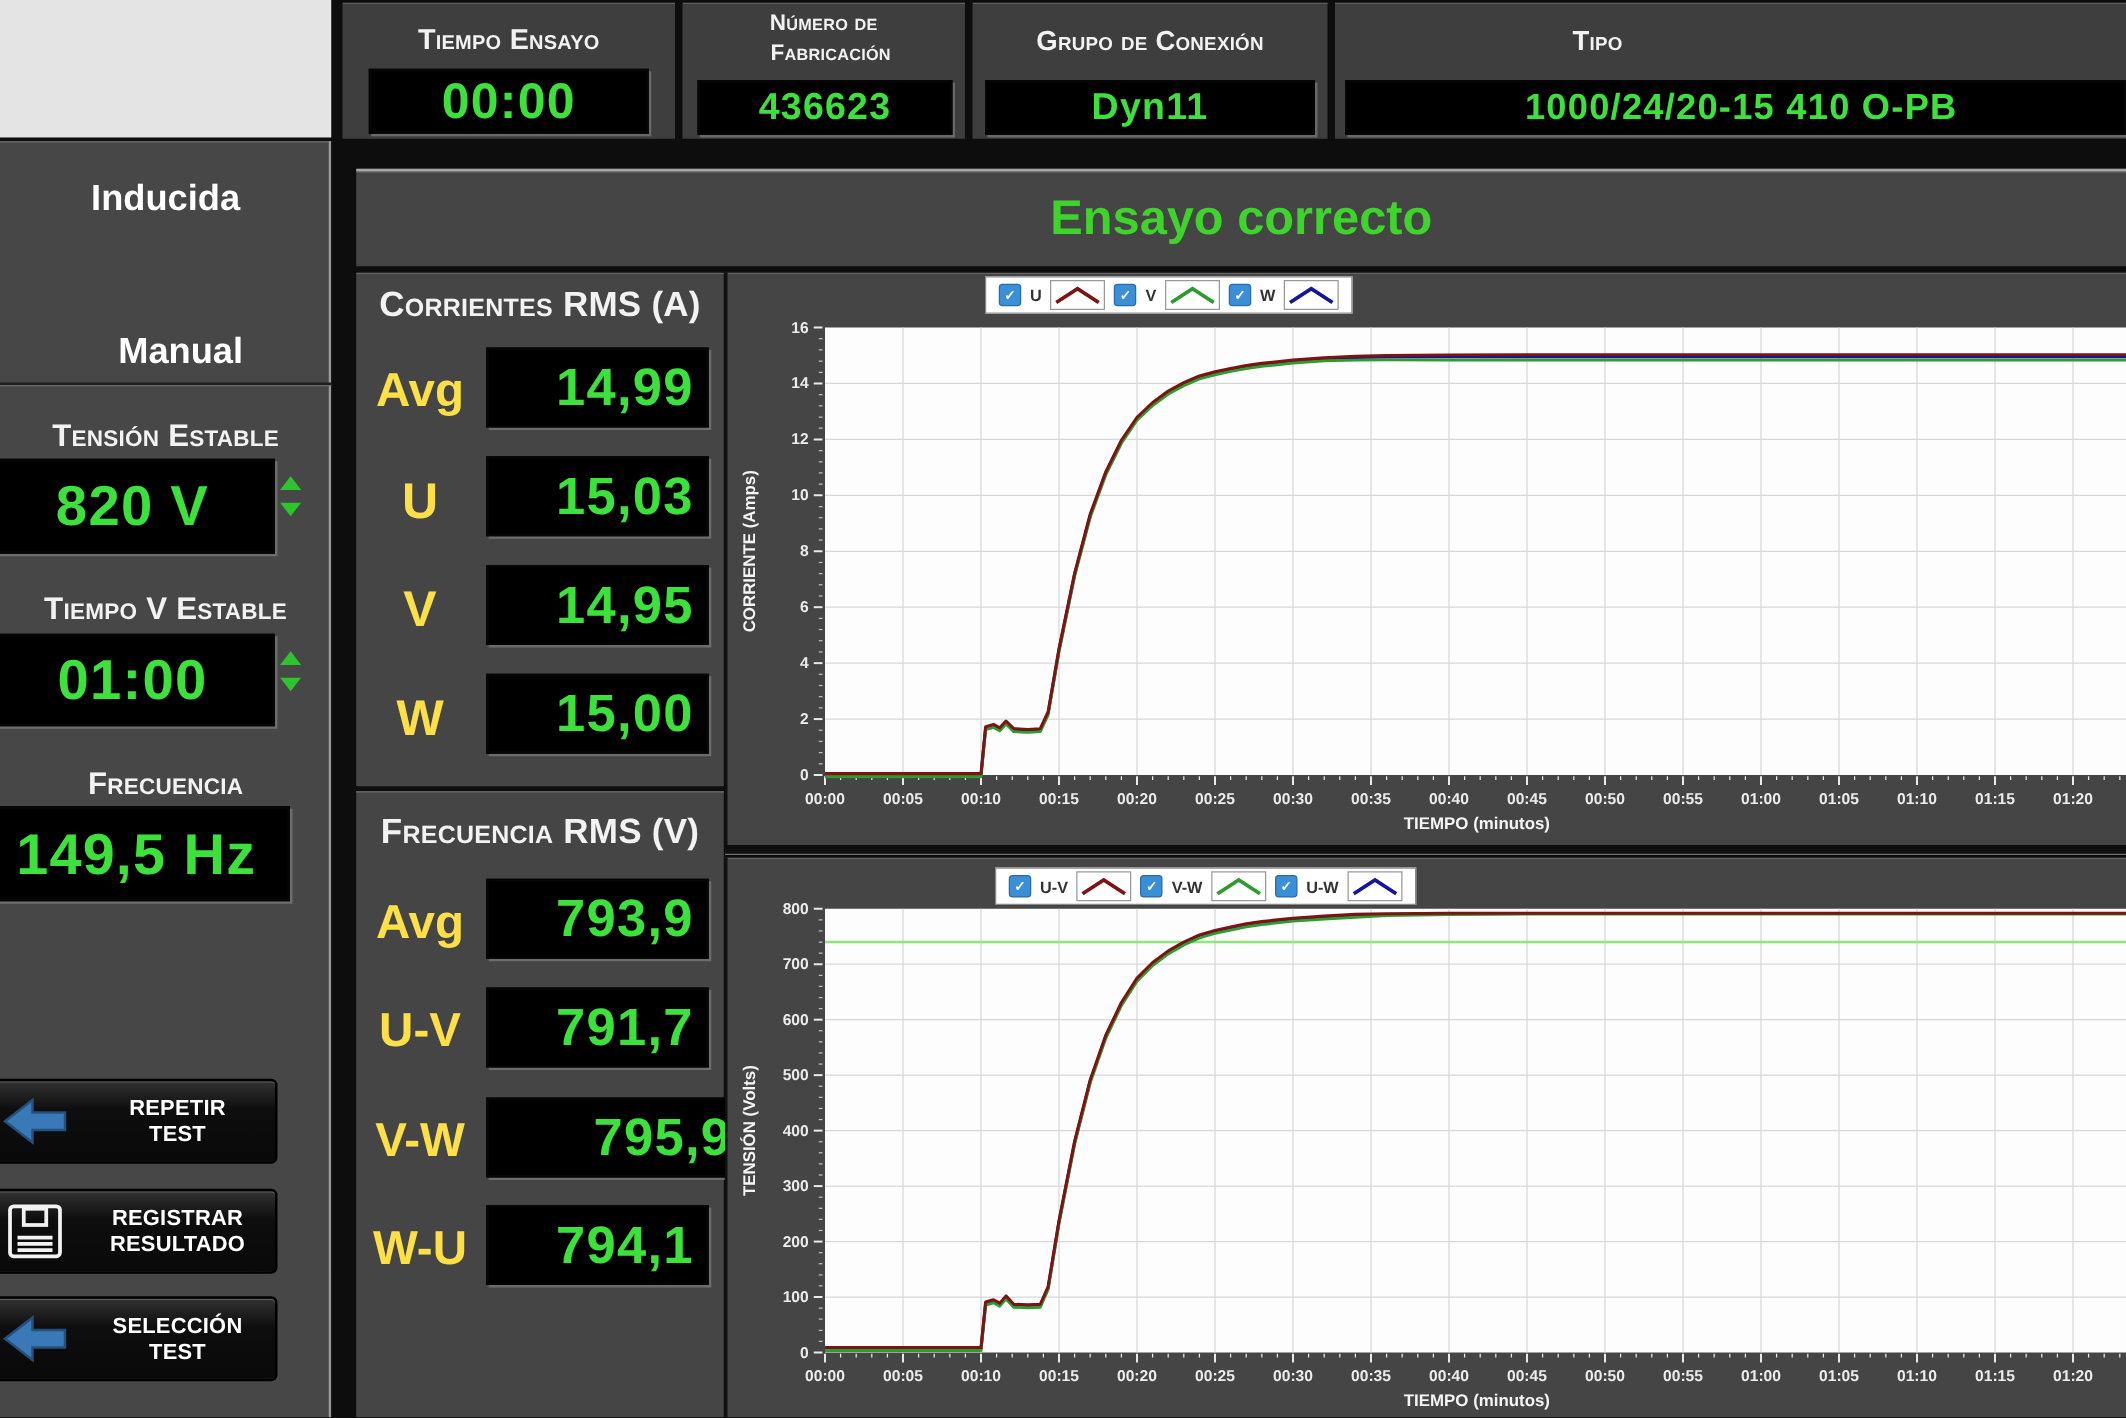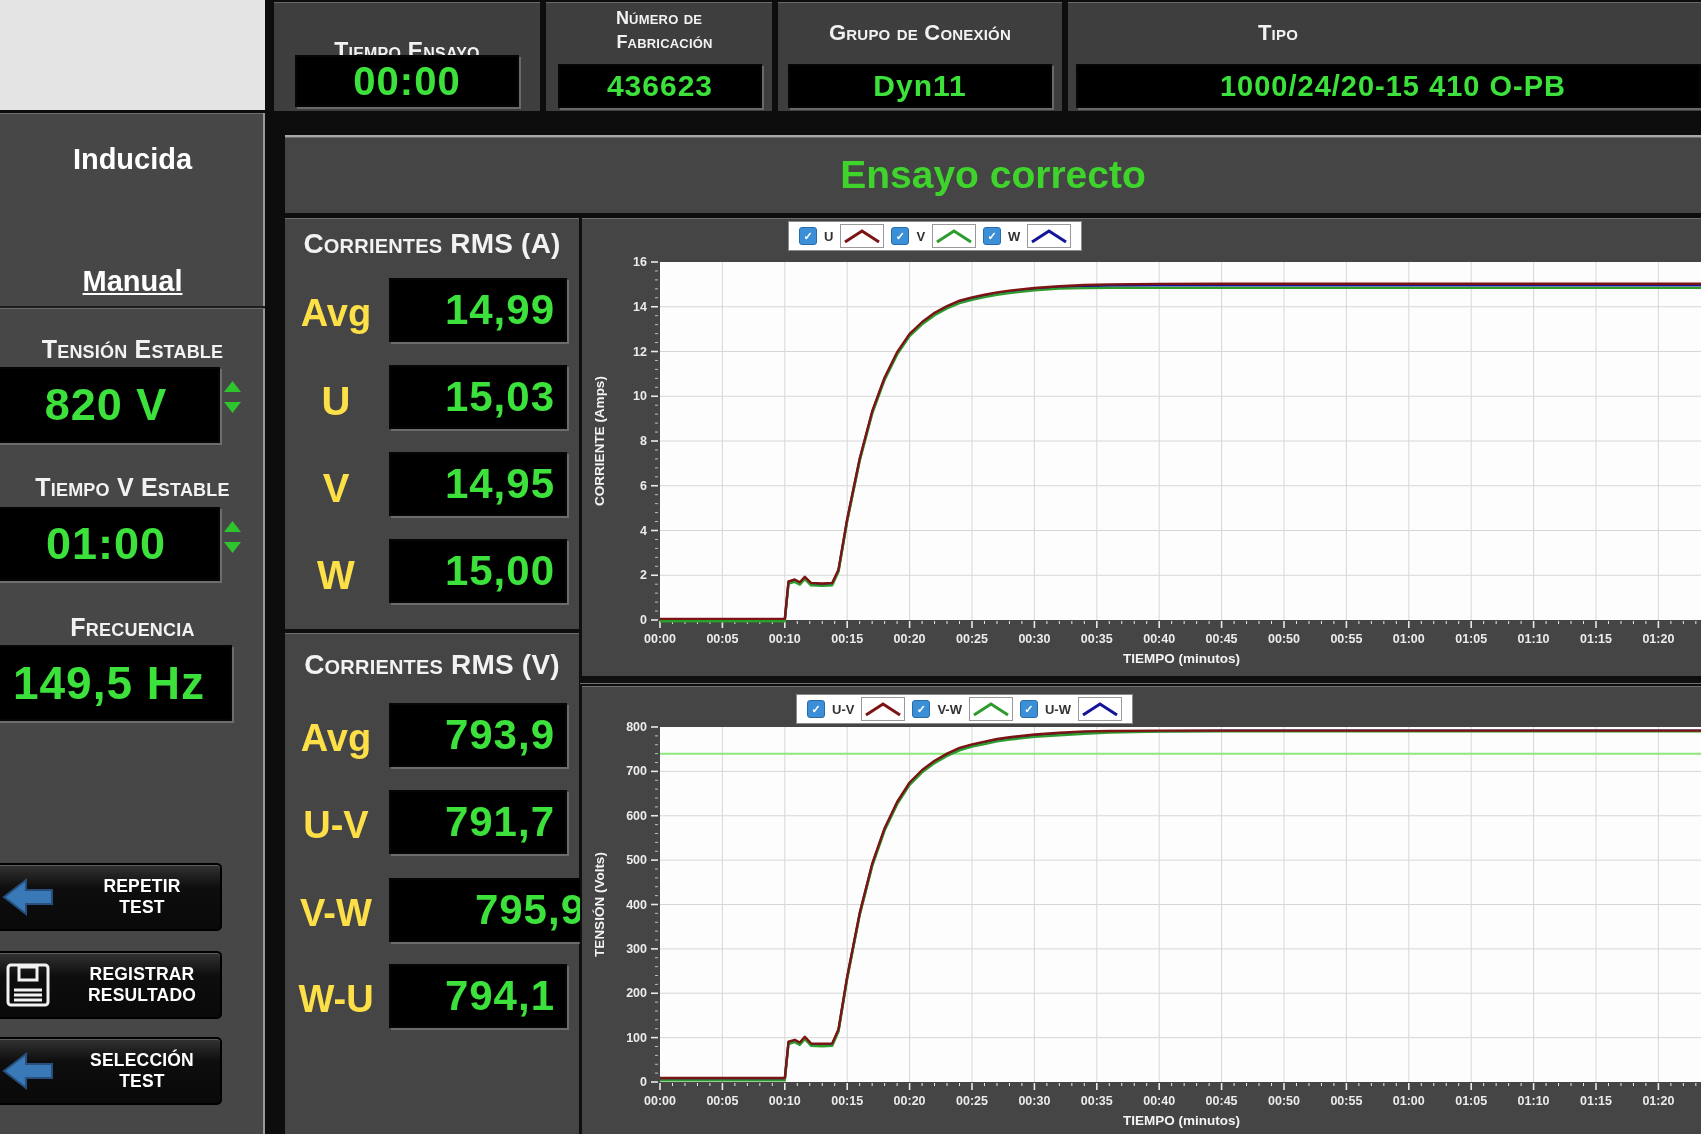--- a/index.html
+++ b/index.html
@@ -31,21 +31,21 @@
   .divline{background:#101010;box-shadow:0 1px 0 #6f6f6f;}
 </style>
 </head>
 <body>
 
 <div class="screen">
 
   <div class="abs" style="left:0;top:0;width:268px;height:113px;background:#e4e4e4;border-right:3px solid #0d0d0d;border-bottom:3px solid #0d0d0d;"></div>
 
   <div class="abs tile" style="left:274px;top:2px;width:266px;height:109px;">
-    <div class="abs sclabel" style="left:0;top:16px;width:100%;text-align:center;font-size:23px;margin-top:20px;">Tiempo Ensayo</div>
+    <div class="abs sclabel" style="left:0;top:16px;width:100%;text-align:center;font-size:23px;">Tiempo Ensayo</div>
     <div class="abs lcd" style="left:21px;top:53px;width:224px;height:52px;font-size:40px;">00:00</div>
   </div>
 
   <div class="abs tile" style="left:546px;top:2px;width:226px;height:109px;">
     <div class="abs sclabel" style="left:0;top:6px;width:100%;text-align:center;font-size:18px;">Número de</div>
     <div class="abs sclabel" style="left:0;top:30px;width:100%;text-align:center;font-size:18px;padding-left:11px;">Fabricación</div>
     <div class="abs lcd" style="left:12px;top:62px;width:204px;height:44px;font-size:30px;">436623</div>
   </div>
 
   <div class="abs tile" style="left:778px;top:2px;width:284px;height:109px;">
@@ -53,21 +53,21 @@
     <div class="abs lcd" style="left:10px;top:62px;width:264px;height:44px;font-size:30px;">Dyn11</div>
   </div>
 
   <div class="abs tile" style="left:1068px;top:2px;width:633px;height:109px;">
     <div class="abs sclabel" style="left:0;top:18px;width:420px;text-align:center;font-size:22px;">Tipo</div>
     <div class="abs lcd right" style="left:8px;top:62px;width:625px;height:44px;font-size:29px;padding-right:133px;">1000/24/20-15 410 O-PB</div>
   </div>
 
   <div class="abs" style="left:0;top:113px;width:268px;height:1021px;background:#474747;border-right:3px solid #0d0d0d;box-shadow:inset -2px 0 0 #9a9a9a, inset 0 1px 0 #6f6f6f;">
     <div class="abs modeLabel" style="left:0;top:30px;">Inducida</div>
-    <div class="abs modeLabel" style="left:0;top:152px;text-decoration:underline;">Manual</div>
+    <div class="abs modeLabel" style="left:12px;top:152px;">Manual</div>
     <div class="abs" style="left:0;top:193px;width:100%;height:2px;background:#1e1e1e;box-shadow:0 1px 0 #6b6b6b;"></div>
 
     <div class="abs sclabel" style="left:0;top:222px;width:100%;text-align:center;font-size:25px;">Tensión Estable</div>
     <div class="abs lcd" style="left:-8px;top:254px;width:228px;height:76px;font-size:45px;">820 V</div>
     <div class="abs spin" style="left:224px;top:268px;">
       <svg width="17" height="11">
           <polygon points="0,11 8.5,0 17,11" fill="#2ec42e"></polygon>
         </svg>
       <svg width="17" height="11">
           <polygon points="0,0 8.5,11 17,0" fill="#2ec42e"></polygon>
@@ -133,21 +133,21 @@
     <div class="abs lcd right" style="left:104px;top:60px;width:178px;height:64px;font-size:42px;padding-right:10px;">14,99</div>
     <div class="abs rowlabel" style="left:0;top:161px;width:102px;font-size:40px;">U</div>
     <div class="abs lcd right" style="left:104px;top:147px;width:178px;height:64px;font-size:42px;padding-right:10px;">15,03</div>
     <div class="abs rowlabel" style="left:0;top:248px;width:102px;font-size:40px;">V</div>
     <div class="abs lcd right" style="left:104px;top:234px;width:178px;height:64px;font-size:42px;padding-right:10px;">14,95</div>
     <div class="abs rowlabel" style="left:0;top:335px;width:102px;font-size:40px;">W</div>
     <div class="abs lcd right" style="left:104px;top:321px;width:178px;height:64px;font-size:42px;padding-right:10px;">15,00</div>
   </div>
 
   <div class="abs panel" style="left:285px;top:633px;width:294px;height:501px;">
-    <div class="abs sclabel" style="left:0;top:16px;width:100%;text-align:center;font-size:28px;">Corrientes RMS (V)</div>
+    <div class="abs sclabel" style="left:0;top:16px;width:100%;text-align:center;font-size:28px;">Frecuencia RMS (V)</div>
     <div class="abs rowlabel" style="left:0;top:84px;width:102px;font-size:38px;">Avg</div>
     <div class="abs lcd right" style="left:104px;top:70px;width:178px;height:64px;font-size:42px;padding-right:10px;">793,9</div>
     <div class="abs rowlabel" style="left:0;top:171px;width:102px;font-size:38px;">U-V</div>
     <div class="abs lcd right" style="left:104px;top:157px;width:178px;height:64px;font-size:42px;padding-right:10px;">791,7</div>
     <div class="abs rowlabel" style="left:0;top:259px;width:102px;font-size:38px;">V-W</div>
     <div class="abs lcd right" style="left:104px;top:245px;width:208px;height:64px;font-size:42px;padding-right:10px;">795,9</div>
     <div class="abs rowlabel" style="left:0;top:345px;width:102px;font-size:38px;">W-U</div>
     <div class="abs lcd right" style="left:104px;top:331px;width:178px;height:64px;font-size:42px;padding-right:10px;">794,1</div>
   </div>
 

